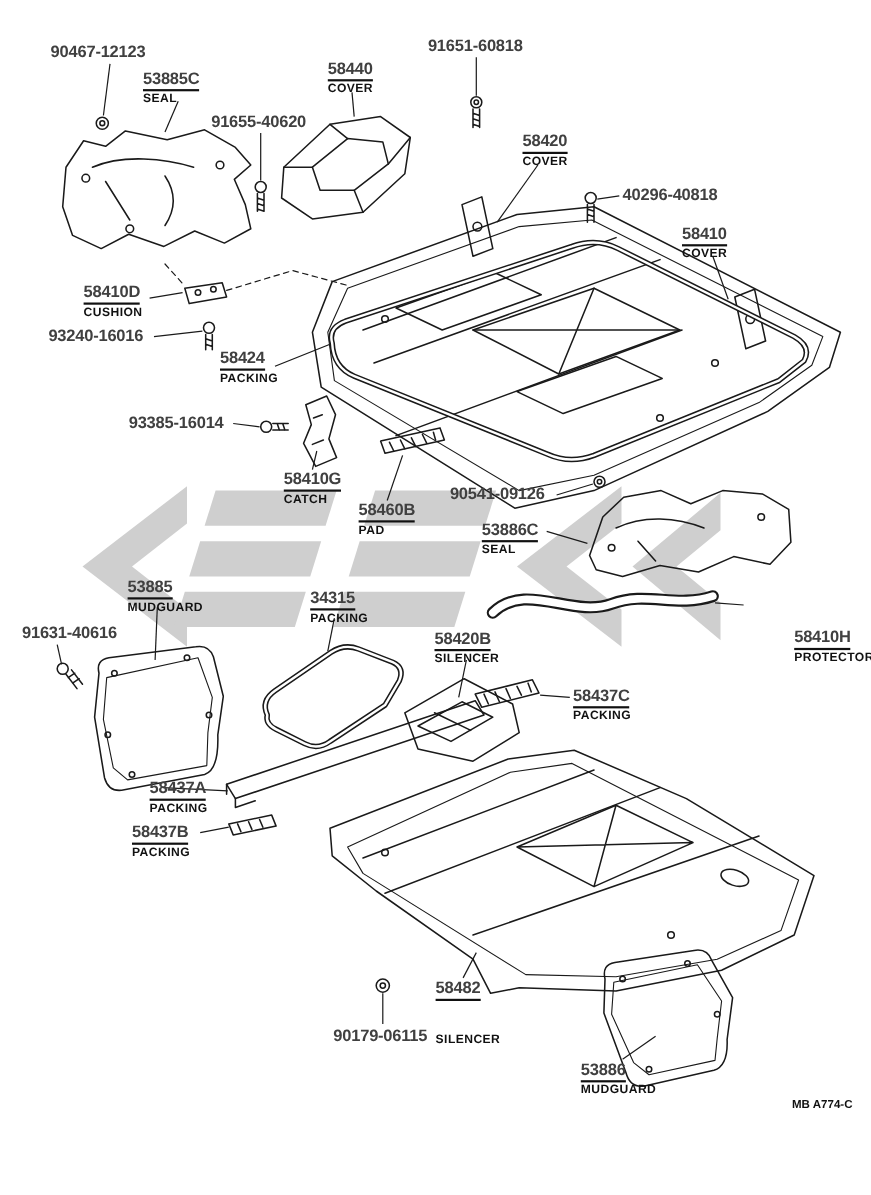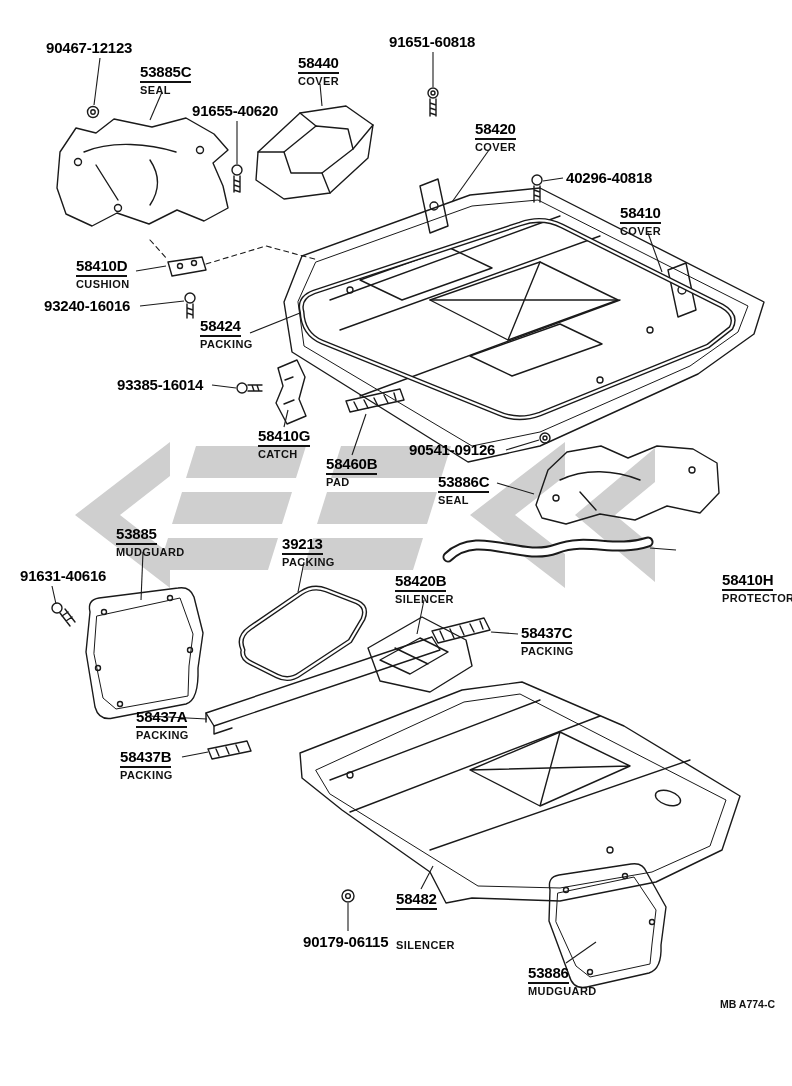--- a/index.html
+++ b/index.html
@@ -3,21 +3,21 @@
 <meta charset="utf-8">
 <style>
   html,body{margin:0;padding:0;background:#ffffff;}
   .stage{
     position:relative;width:792px;height:1086px;background:#ffffff;
     font-family:"Liberation Sans",sans-serif;overflow:hidden;color:#111;
   }
   .stage svg{position:absolute;left:0;top:0;}
   .label-layer{position:absolute;left:0;top:0;width:100%;height:100%;}
   .part-label{position:absolute;display:flex;flex-direction:column;line-height:1.1;white-space:nowrap;}
-  .part-number{font-weight:bold;font-size:15px;letter-spacing:-0.2px;color:#000000;width:max-content;}
+  .part-number{font-weight:bold;font-size:15px;letter-spacing:-0.2px;color:#404040;width:max-content;}
   .part-number.u{border-bottom:2px solid #111;padding-bottom:0px;}
   .part-caption{font-weight:bold;font-size:11px;letter-spacing:0.4px;color:#111;margin-top:1px;}
   .footer-code{position:absolute;left:720px;top:998px;font-weight:bold;font-size:10.5px;color:#111;}
 </style>
 </head>
 <body>
 
 <div class="stage">
 
   <svg width="792" height="1086" viewBox="0 0 792 1086">
@@ -169,21 +169,21 @@
       <path d="M421,889 L433,866"></path>
       <path d="M348,931 L348,903"></path>
       <path d="M566,963 L596,942"></path>
     </g>
   </svg>
 
   <div class="label-layer">
       <div class="part-label" style="left: 46px; top: 40px;">
         <span class="part-number">90467-12123</span>
       </div>
-      <div class="part-label" style="left: 140px; top: 64px;">
+      <div class="part-label" style="left: 130px; top: 64px;">
         <span class="part-number u">53885C</span>
         <span class="part-caption">SEAL</span>
       </div>
       <div class="part-label" style="left: 298px; top: 55px;">
         <span class="part-number u">58440</span>
         <span class="part-caption">COVER</span>
       </div>
       <div class="part-label" style="left: 389px; top: 34px;">
         <span class="part-number">91651-60818</span>
       </div>
@@ -228,21 +228,21 @@
       </div>
       <div class="part-label" style="left: 438px; top: 474px;">
         <span class="part-number u">53886C</span>
         <span class="part-caption">SEAL</span>
       </div>
       <div class="part-label" style="left: 116px; top: 526px;">
         <span class="part-number u">53885</span>
         <span class="part-caption">MUDGUARD</span>
       </div>
       <div class="part-label" style="left: 282px; top: 536px;">
-        <span class="part-number u">39213</span>
+        <span class="part-number u">34315</span>
         <span class="part-caption">PACKING</span>
       </div>
       <div class="part-label" style="left: 678px; top: 572px; margin-left: 44px;">
         <span class="part-number u">58410H</span>
         <span class="part-caption">PROTECTOR</span>
       </div>
       <div class="part-label" style="left: 20px; top: 568px;">
         <span class="part-number">91631-40616</span>
       </div>
       <div class="part-label" style="left: 395px; top: 573px;">

